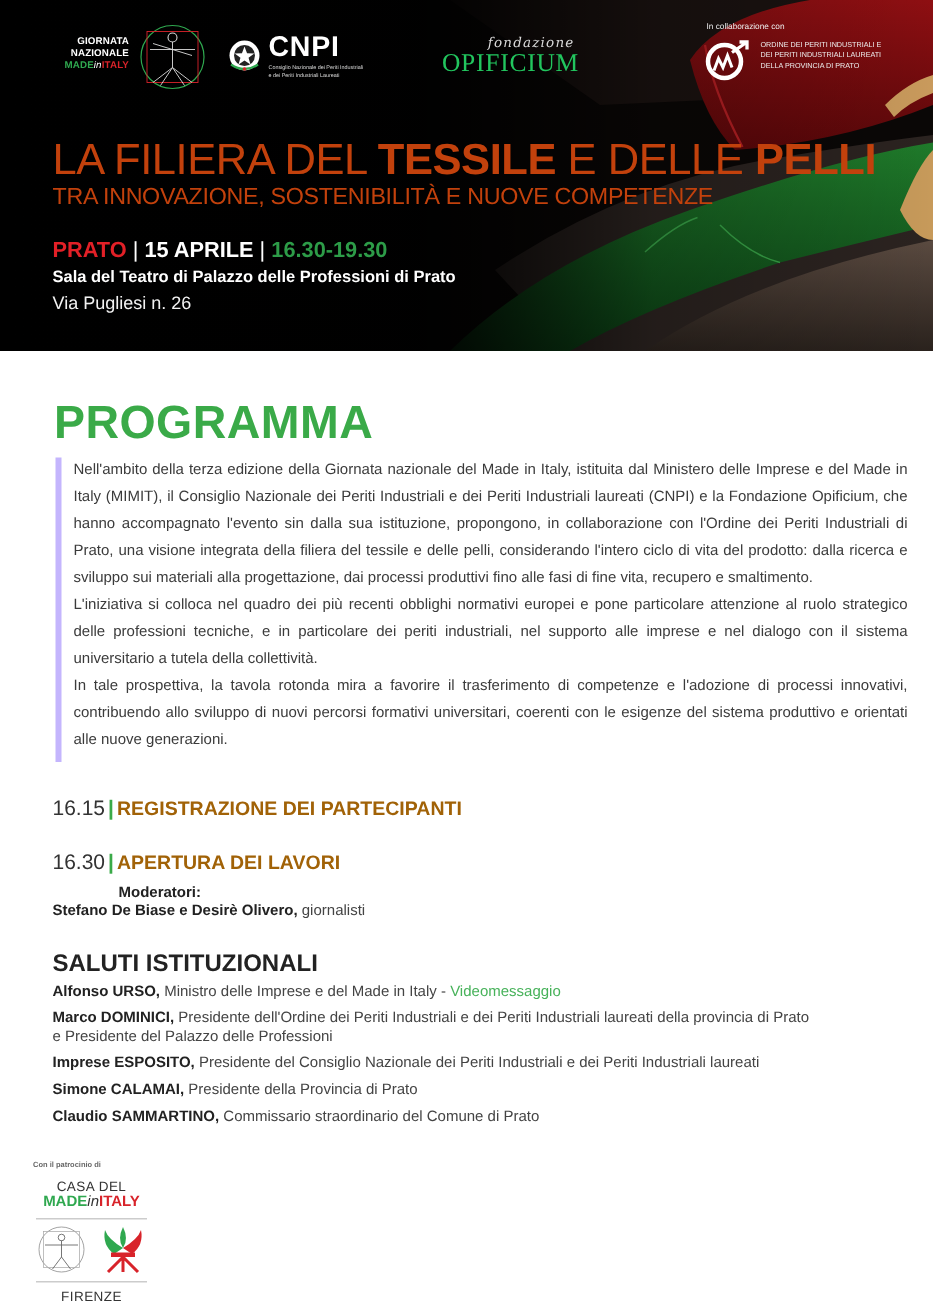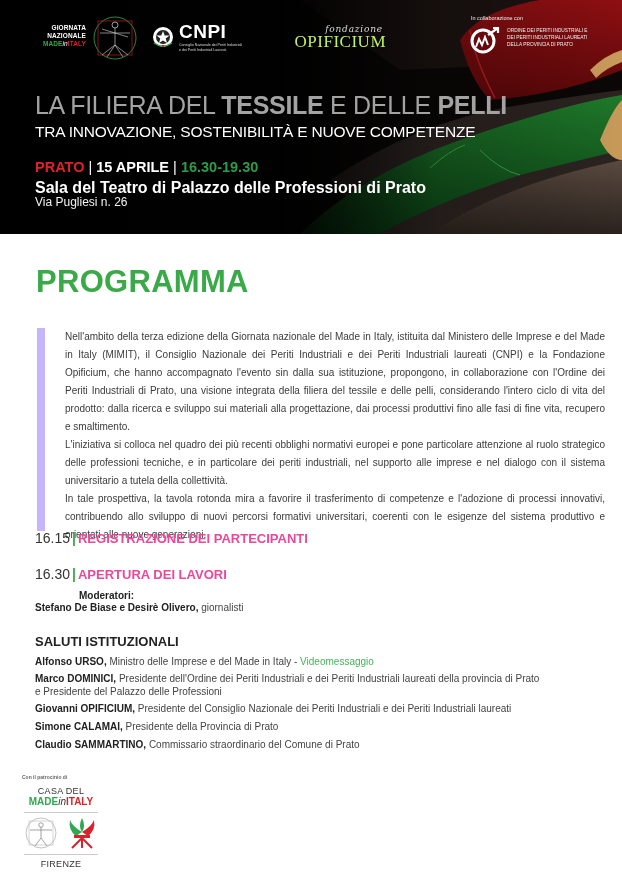--- a/index.html
+++ b/index.html
@@ -37,73 +37,73 @@
       color: #ddd; text-transform: none; white-space: nowrap;
     }
 
     .logo-opificium { position: absolute; left: 282px; top: 24px; width: 104px; height: 30px; }
     .opificium-top {
       position: absolute; right: 3px; top: 0; font-family: "DejaVu Serif", serif; font-size: 9px;
       color: #d9d9d9; letter-spacing: 0.8px; font-style: italic; margin-left: 47px;
     }
     .opificium-main {
       position: absolute; right: 0; top: 8px; font-family: "Liberation Serif", serif; font-size: 17px;
-      color: #bef264; letter-spacing: 0.5px;
+      color: #22c55e; letter-spacing: 0.5px;
     }
 
     .logo-ordine { position: absolute; left: 470px; top: 15px; width: 150px; height: 50px; }
     .collab-text { position: absolute; left: 1px; top: 0; font-size: 5.5px; color: #eee; white-space: nowrap; }
     .ordine-emblem { position: absolute; left: 0; top: 10px; width: 30px; height: 30px; }
     .ordine-text {
       position: absolute; left: 37px; top: 13px; font-size: 4.8px; line-height: 6.8px; color: #eee; white-space: nowrap;
     }
 
     .title-main {
-      position: absolute; left: 35px; top: 91px; font-size: 25px; color: #a3a3a3; white-space: nowrap; letter-spacing: -0.3px;
+      position: absolute; left: 35px; top: 91px; font-size: 29px; color: #c2410c; white-space: nowrap; letter-spacing: -0.3px;
     }
     .title-main b { font-weight: bold; }
     .title-sub {
-      position: absolute; left: 35px; top: 123px; font-size: 15.5px; color: #ffffff; white-space: nowrap; letter-spacing: -0.2px;
+      position: absolute; left: 35px; top: 123px; font-size: 15.5px; color: #c2410c; white-space: nowrap; letter-spacing: -0.2px;
     }
     .event-line {
       position: absolute; left: 35px; top: 159px; font-size: 14.5px; font-weight: bold; white-space: nowrap; color: #fff;
     }
     .event-city { color: #e22027; }
     .event-sep { color: #fff; font-weight: normal; }
     .event-time { color: #2d9c48; }
     .venue-line {
-      position: absolute; left: 35px; top: 179px; font-size: 16px; font-weight: bold; color: #fff; white-space: nowrap;
+      position: absolute; left: 35px; top: 179px; font-size: 11px; font-weight: bold; color: #fff; white-space: nowrap;
     }
     .address-line {
       position: absolute; left: 35px; top: 195px; font-size: 12px; color: #f2f2f2; white-space: nowrap;
     }
 
     
     .prog-title {
       position: absolute; left: 36px; top: 264px; font-size: 31px; font-weight: bold; color: #3aaa48; letter-spacing: 0.3px;
     }
     .intro {
-      position: absolute; left: 37px; top: 328px; width: 568px; height: 203px;
-      border-left: 8px solid #c4b5fd; padding-left: 20px;
+      position: absolute; left: 37px; top: 305px; width: 568px; height: 203px;
+      border-left: 4px solid #c4b5fd; padding-left: 8px;
       font-size: 10px; line-height: 18px; color: #3b3b3b; text-align: justify;
     }
     .intro p { margin: 0; }
 
     .slot { position: absolute; left: 35px; font-size: 14px; white-space: nowrap; }
     .slot .time { color: #333; font-weight: normal; }
     .slot .bar { color: #3aaa48; font-weight: bold; padding: 0 2px; }
-    .slot .label { font-weight: bold; color: #ec4899; font-size: 13px; }
+    .slot .label { font-weight: bold; color: #a16207; font-size: 13px; }
     .slot-1 { top: 530px; }
     .slot-2 { top: 566px; }
 
     .mod-label { position: absolute; left: 35px; top: 590px; font-size: 10px; font-weight: bold; color: #222; margin-left: 44px; }
     .mod-names { position: absolute; left: 35px; top: 602px; font-size: 10px; color: #444; white-space: nowrap; }
     .mod-names b { color: #222; }
 
-    .saluti-title { position: absolute; left: 35px; top: 634px; font-size: 13px; font-weight: bold; color: #222; }
+    .saluti-title { position: absolute; left: 35px; top: 634px; font-size: 16px; font-weight: bold; color: #222; }
 
     .speaker { position: absolute; left: 35px; font-size: 10px; line-height: 12.5px; color: #444; width: 560px; }
     .speaker b { color: #222; }
     .speaker .video { color: #47b25a; }
     .sp-1 { top: 656px; }
     .sp-2 { top: 673px; }
     .sp-3 { top: 703px; }
     .sp-4 { top: 721px; }
     .sp-5 { top: 739px; }
 
@@ -238,21 +238,21 @@
   <span class="time">16.30</span><span class="bar">|</span><span class="label">APERTURA DEI LAVORI</span>
 </div>
 
 <div class="mod-label">Moderatori:</div>
 <div class="mod-names"><b>Stefano De Biase e Desirè Olivero,</b><span> giornalisti</span></div>
 
 <div class="saluti-title">SALUTI ISTITUZIONALI</div>
 
 <div class="speaker sp-1"><b>Alfonso URSO,</b><span> Ministro delle Imprese e del Made in Italy - </span><span class="video">Videomessaggio</span></div>
 <div class="speaker sp-2"><b>Marco DOMINICI,</b><span> Presidente dell'Ordine dei Periti Industriali e dei Periti Industriali laureati della provincia di Prato</span><br><span>e Presidente del Palazzo delle Professioni</span></div>
-<div class="speaker sp-3"><b>Giovanni OPIFICIUM,</b><span> Presidente del Consiglio Nazionale dei Periti Industriali e dei Periti Industriali laureati</span></div>
+<div class="speaker sp-3"><b>Imprese ESPOSITO,</b><span> Presidente del Consiglio Nazionale dei Periti Industriali e dei Periti Industriali laureati</span></div>
 <div class="speaker sp-4"><b>Simone CALAMAI,</b><span> Presidente della Provincia di Prato</span></div>
 <div class="speaker sp-5"><b>Claudio SAMMARTINO,</b><span> Commissario straordinario del Comune di Prato</span></div>
 
 <div class="patronage">
   <div class="patr-label">Con il patrocinio di</div>
   <div class="casa-del">CASA DEL</div>
   <div class="casa-made"><span class="made-green">MADE</span><span class="made-in" style="color:#333">in</span><span class="made-red">ITALY</span></div>
   <div class="patr-divider patr-div-1"></div>
   <svg class="patr-vitruvian" viewBox="0 0 34 34">
     <circle cx="17" cy="17" r="15" fill="none" stroke="#999" stroke-width="0.6"></circle>

